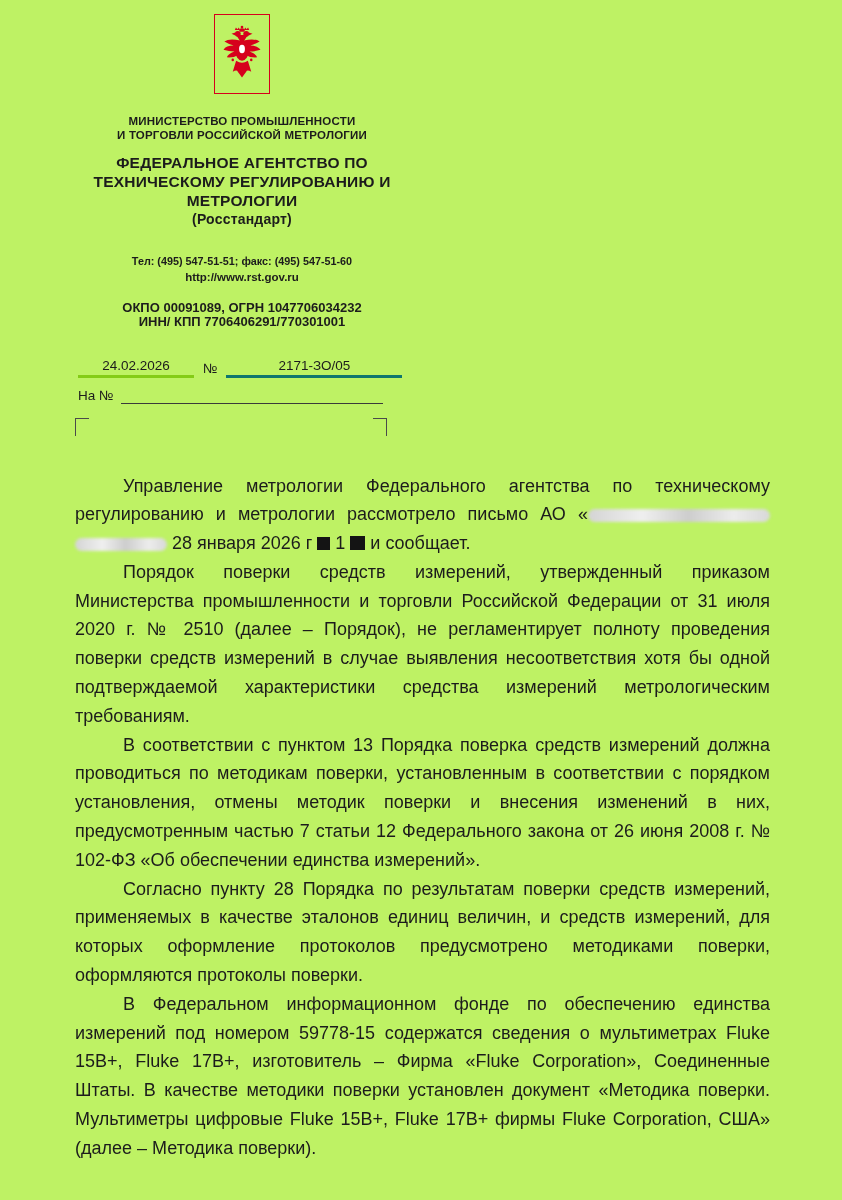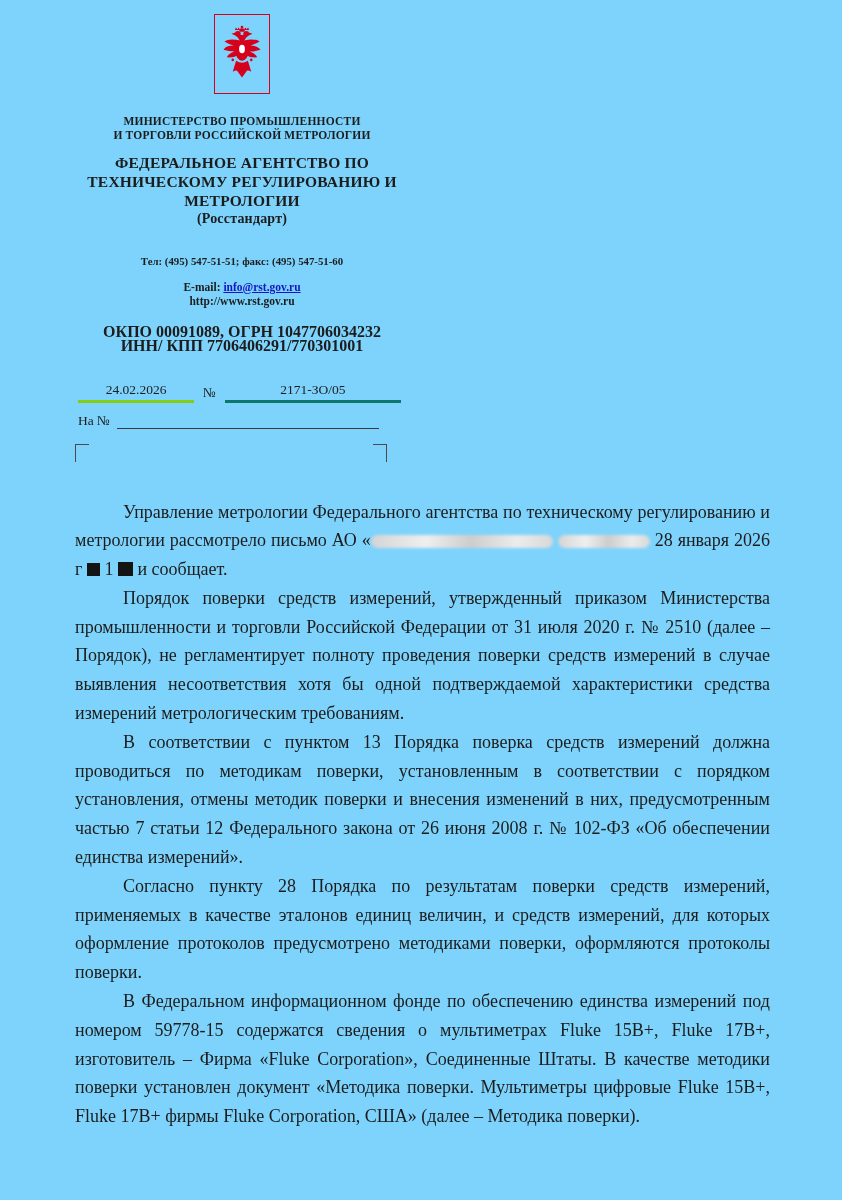--- a/index.html
+++ b/index.html
@@ -1,34 +1,34 @@
 <!DOCTYPE html>
 <html><head>
 <meta charset="utf-8">
 <style>
   html,body{margin:0;padding:0;background:#ffffff;}
   .page{
-    width:842px;height:1200px;background:#7dd3fc;position:relative;
-    font-family:Liberation Serif, serif;color:#1c1c1c;
+    width:842px;height:1200px;background:#bef264;position:relative;
+    font-family:Liberation Sans, sans-serif;color:#1c1c1c;
     box-sizing:border-box;overflow:hidden;
   }
   
   .letterhead{width:372px;margin-left:56px;padding-top:14px;text-align:center;}
   .emblem-box{
     width:56px;height:80px;border:1.5px solid #d6001c;margin:0 auto 20px;
     display:flex;align-items:center;justify-content:center;box-sizing:border-box;
   }
   .ministry{font-size:11.5px;font-weight:bold;line-height:14px;letter-spacing:.2px;}
   .agency{font-size:15.5px;font-weight:bold;line-height:19px;margin-top:11px;letter-spacing:.2px;}
   .agency-short{font-size:14px;font-weight:bold;line-height:18px;}
   .addr{font-size:10.8px;font-weight:bold;line-height:14.5px;margin-top:26px;}
   .email-line{font-size:11.5px;font-weight:bold;margin-top:12px;}
   .email-link{color:#1515c4;text-decoration:underline;}
   .website{font-size:11.5px;font-weight:bold;margin-top:2px;}
-  .codes{font-size:16px;font-weight:bold;line-height:14.5px;margin-top:18px;}
+  .codes{font-size:13px;font-weight:bold;line-height:14.5px;margin-top:18px;}
   
   .ref-block{margin:28px 0 0 78px;font-size:13.5px;width:330px;}
   .ref-row1{display:flex;align-items:flex-end;}
   .date-cell{border-bottom:3px solid #84cc16;min-width:100px;text-align:center;padding:0 8px 2px;}
   .no-label{margin:0 9px 2px;}
   .num-cell{border-bottom:3px solid #0f766e;min-width:160px;text-align:center;padding:0 8px 2px;}
   .ref-row2{display:flex;align-items:flex-start;margin-top:10px;}
   .na-label{padding-bottom:2px;}
   .na-line{border-bottom:1px solid #3a3a3a;width:262px;height:15px;margin-left:7px;}
   
@@ -87,24 +87,20 @@
       <div>ФЕДЕРАЛЬНОЕ АГЕНТСТВО ПО</div>
       <div>ТЕХНИЧЕСКОМУ РЕГУЛИРОВАНИЮ И</div>
       <div>МЕТРОЛОГИИ</div>
       <div class="agency-short">(Росстандарт)</div>
     </div>
 
     <div class="addr">
       <div>Тел: (495) 547-51-51; факс: (495) 547-51-60</div>
     </div>
 
-    <div class="email-line">
-      <span>E-mail:</span>
-      <a class="email-link" href="#">info@rst.gov.ru</a>
-    </div>
     <div class="website">http://www.rst.gov.ru</div>
 
     <div class="codes">
       <div>ОКПО 00091089, ОГРН 1047706034232</div>
       <div>ИНН/ КПП 7706406291/770301001</div>
     </div>
   </div>
 
   <div class="ref-block">
     <div class="ref-row1">

